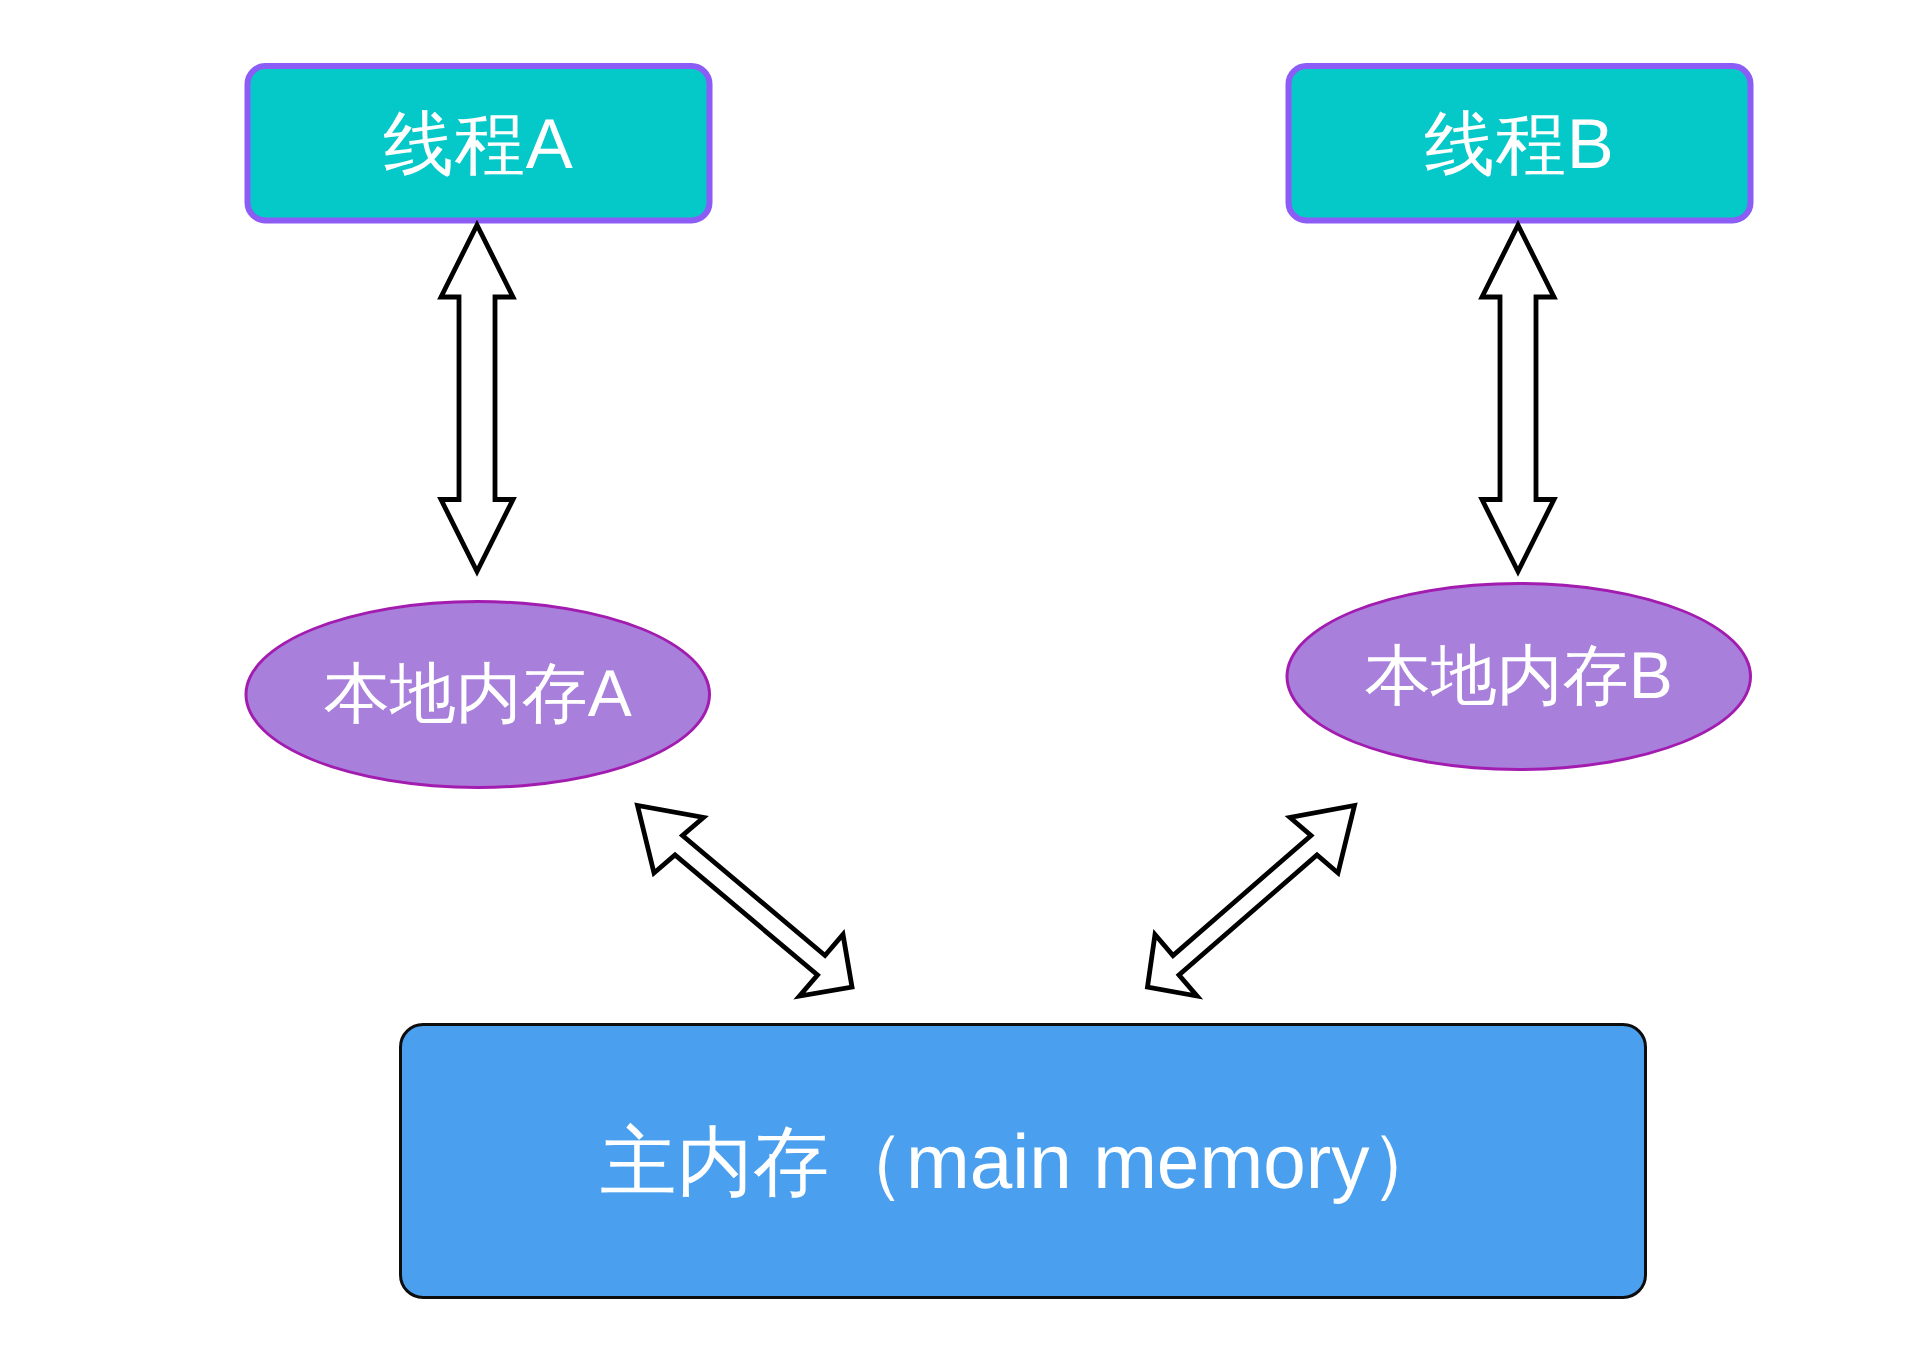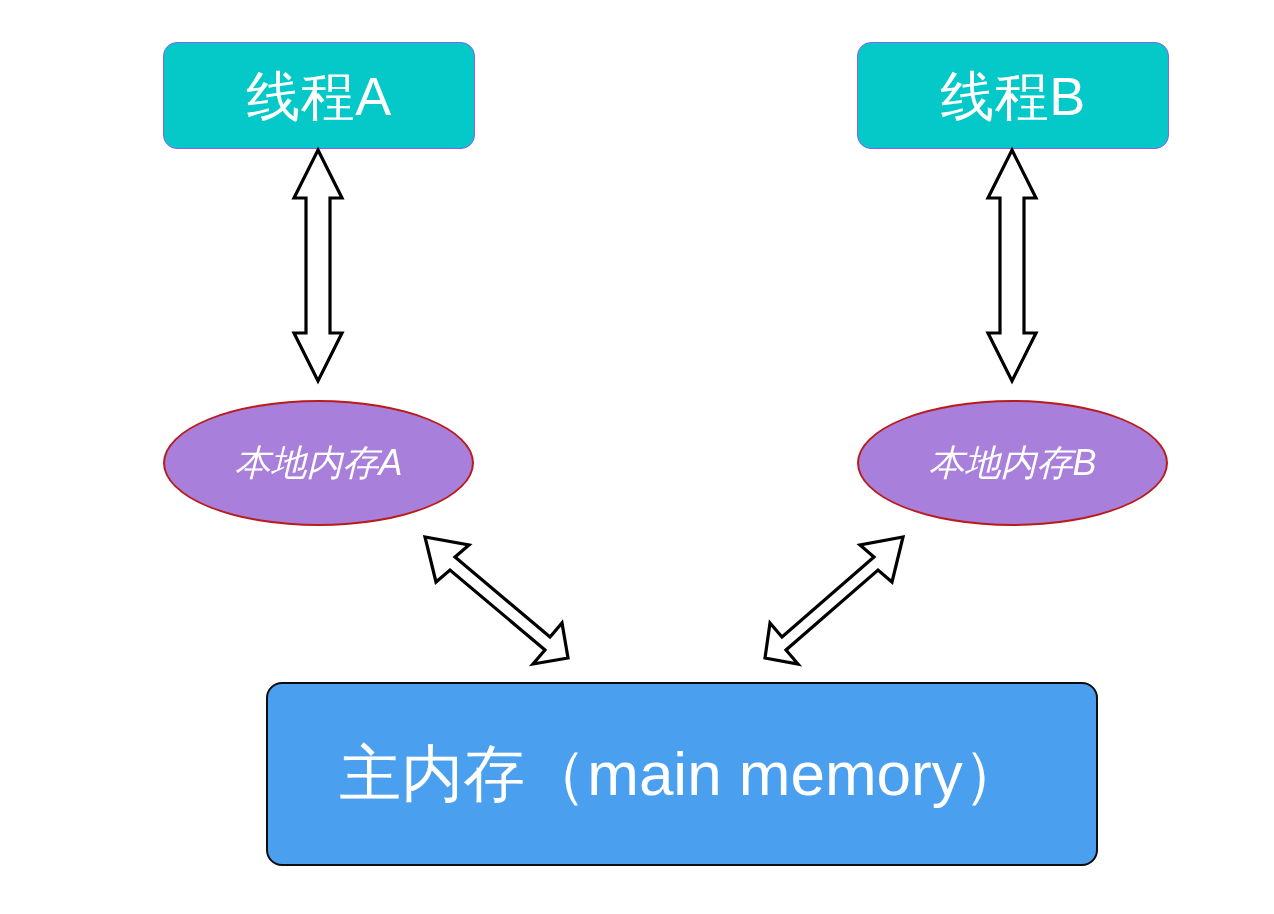--- a/index.html
+++ b/index.html
@@ -19,39 +19,38 @@
     position: absolute;
     display: flex;
     align-items: center;
     justify-content: center;
     box-sizing: border-box;
     color: #ffffff;
     user-select: none;
   }
   
   .thread-box {
-    border: 1px solid #8b5cf6;
+    border: 4px solid #8b5cf6;
     border-radius: 14px;
-    font-size: 54px;
+    font-size: 47px;
     line-height: 1;
     letter-spacing: 0.5px;
   }
   
   .local-ellipse {
-    border: 2px solid #b91c1c;
+    border: 2px solid #a21caf;
     border-radius: 50%;
-    font-size: 36px;
+    font-size: 44px;
     line-height: 1;
-    font-style: italic;
   }
   
   .main-box {
     border: 2px solid #0d0d0d;
     border-radius: 16px;
-    font-size: 62px;
+    font-size: 51px;
     line-height: 1;
     letter-spacing: 0px;
   }
   .arrow-layer {
     position: absolute;
     left: 0;
     top: 0;
     width: 1274px;
     height: 914px;
     pointer-events: none;
@@ -73,21 +72,21 @@
   </div>
 
   <div class="node thread-box" style="left:857px; top:42px; width:312px; height:107px; background:#05C8C8;text-align:center;">
     <span>线程B</span>
   </div>
 
   <div class="node local-ellipse" style="left:163px; top:400px; width:311px; height:126px; background:#A87FDB;">
     <span>本地内存A</span>
   </div>
 
-  <div class="node local-ellipse" style="left:857px; top:400px; width:311px; height:126px; background:#A87FDB;">
+  <div class="node local-ellipse" style="left:857px; top:388px; width:311px; height:126px; background:#A87FDB;">
     <span>本地内存B</span>
   </div>
 
   <div class="node main-box" style="left:266px; top:682px; width:832px; height:184px; background:#4A9FEF;">
     <span>主内存（main memory）</span>
   </div>
 
   <svg class="arrow-layer" viewBox="0 0 1274 914" width="1274" height="914">
 
     <polygon points="318,150 342,198 330,198 330,333 342,333 318,381 294,333 306,333 306,198 294,198"></polygon>

